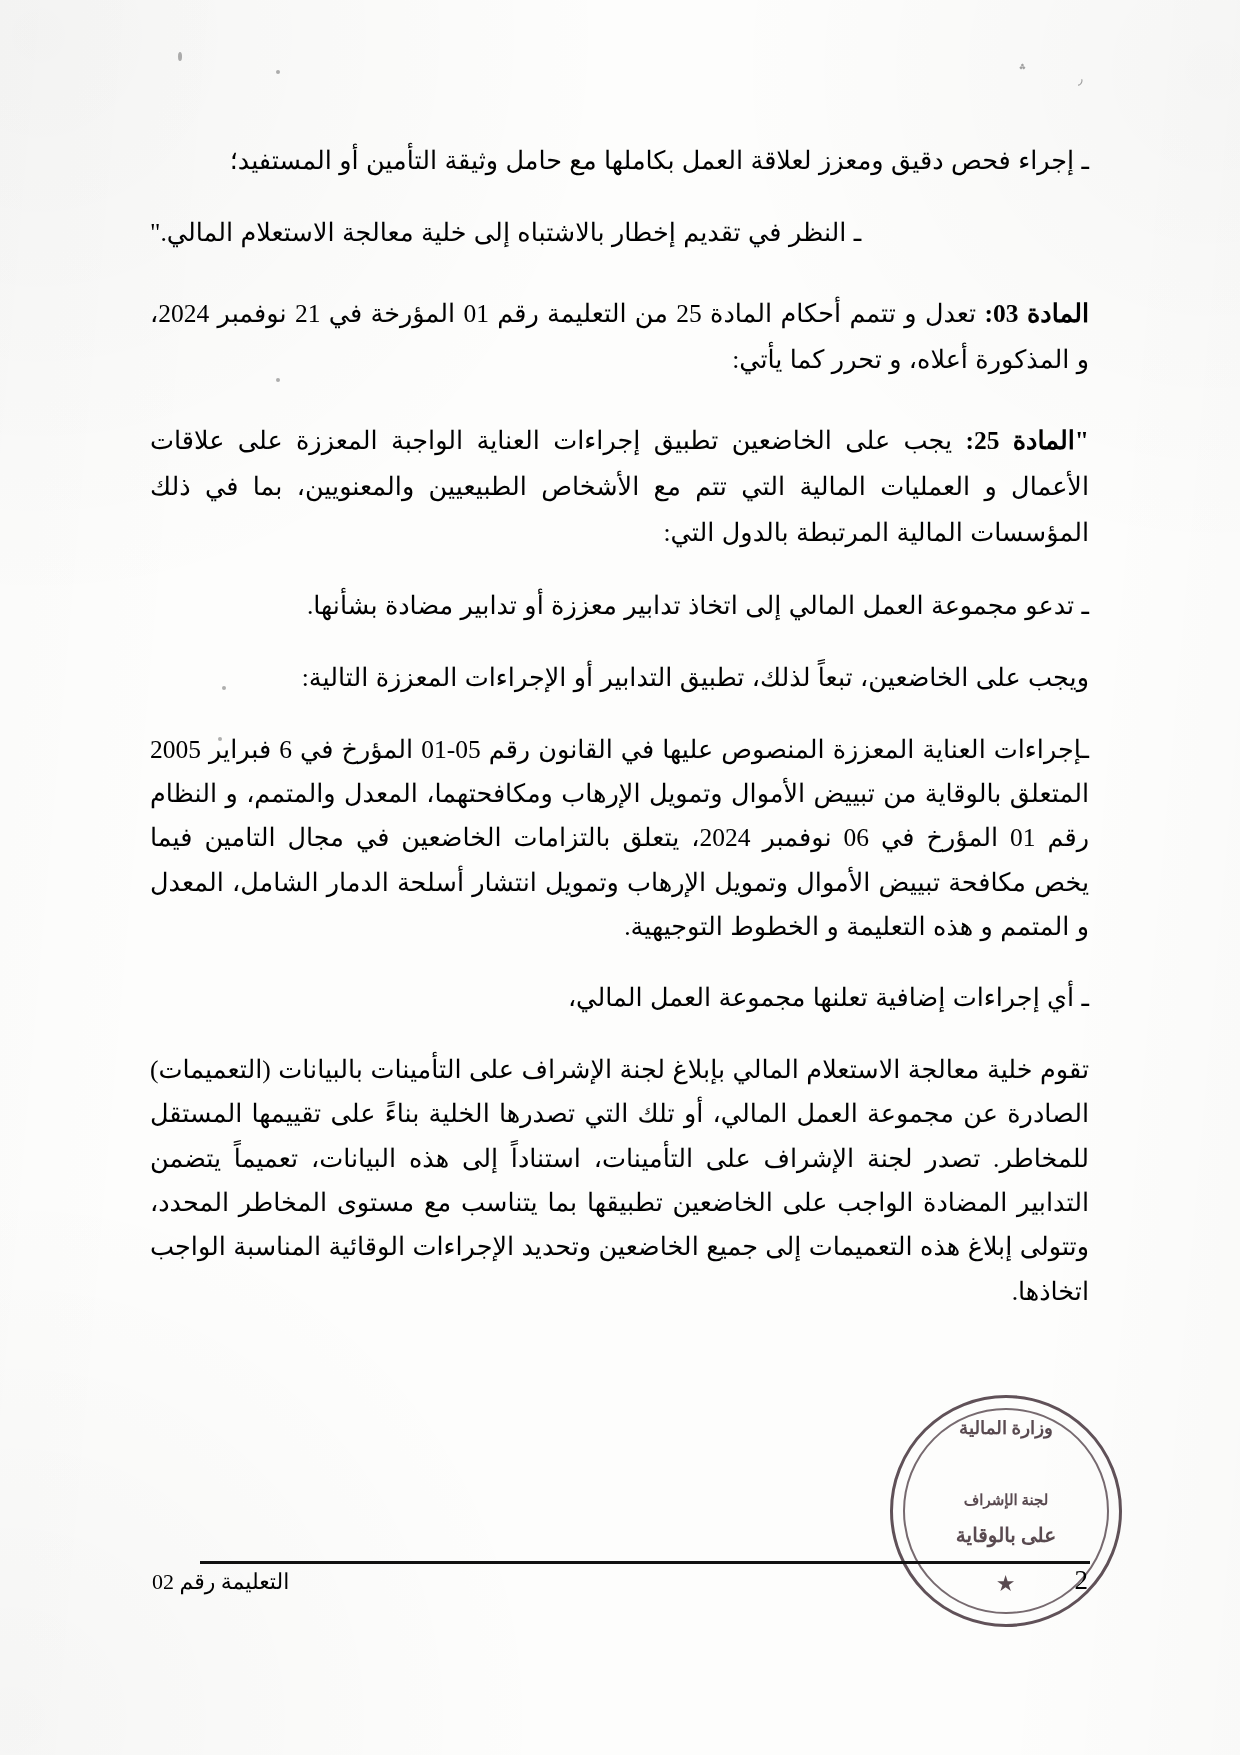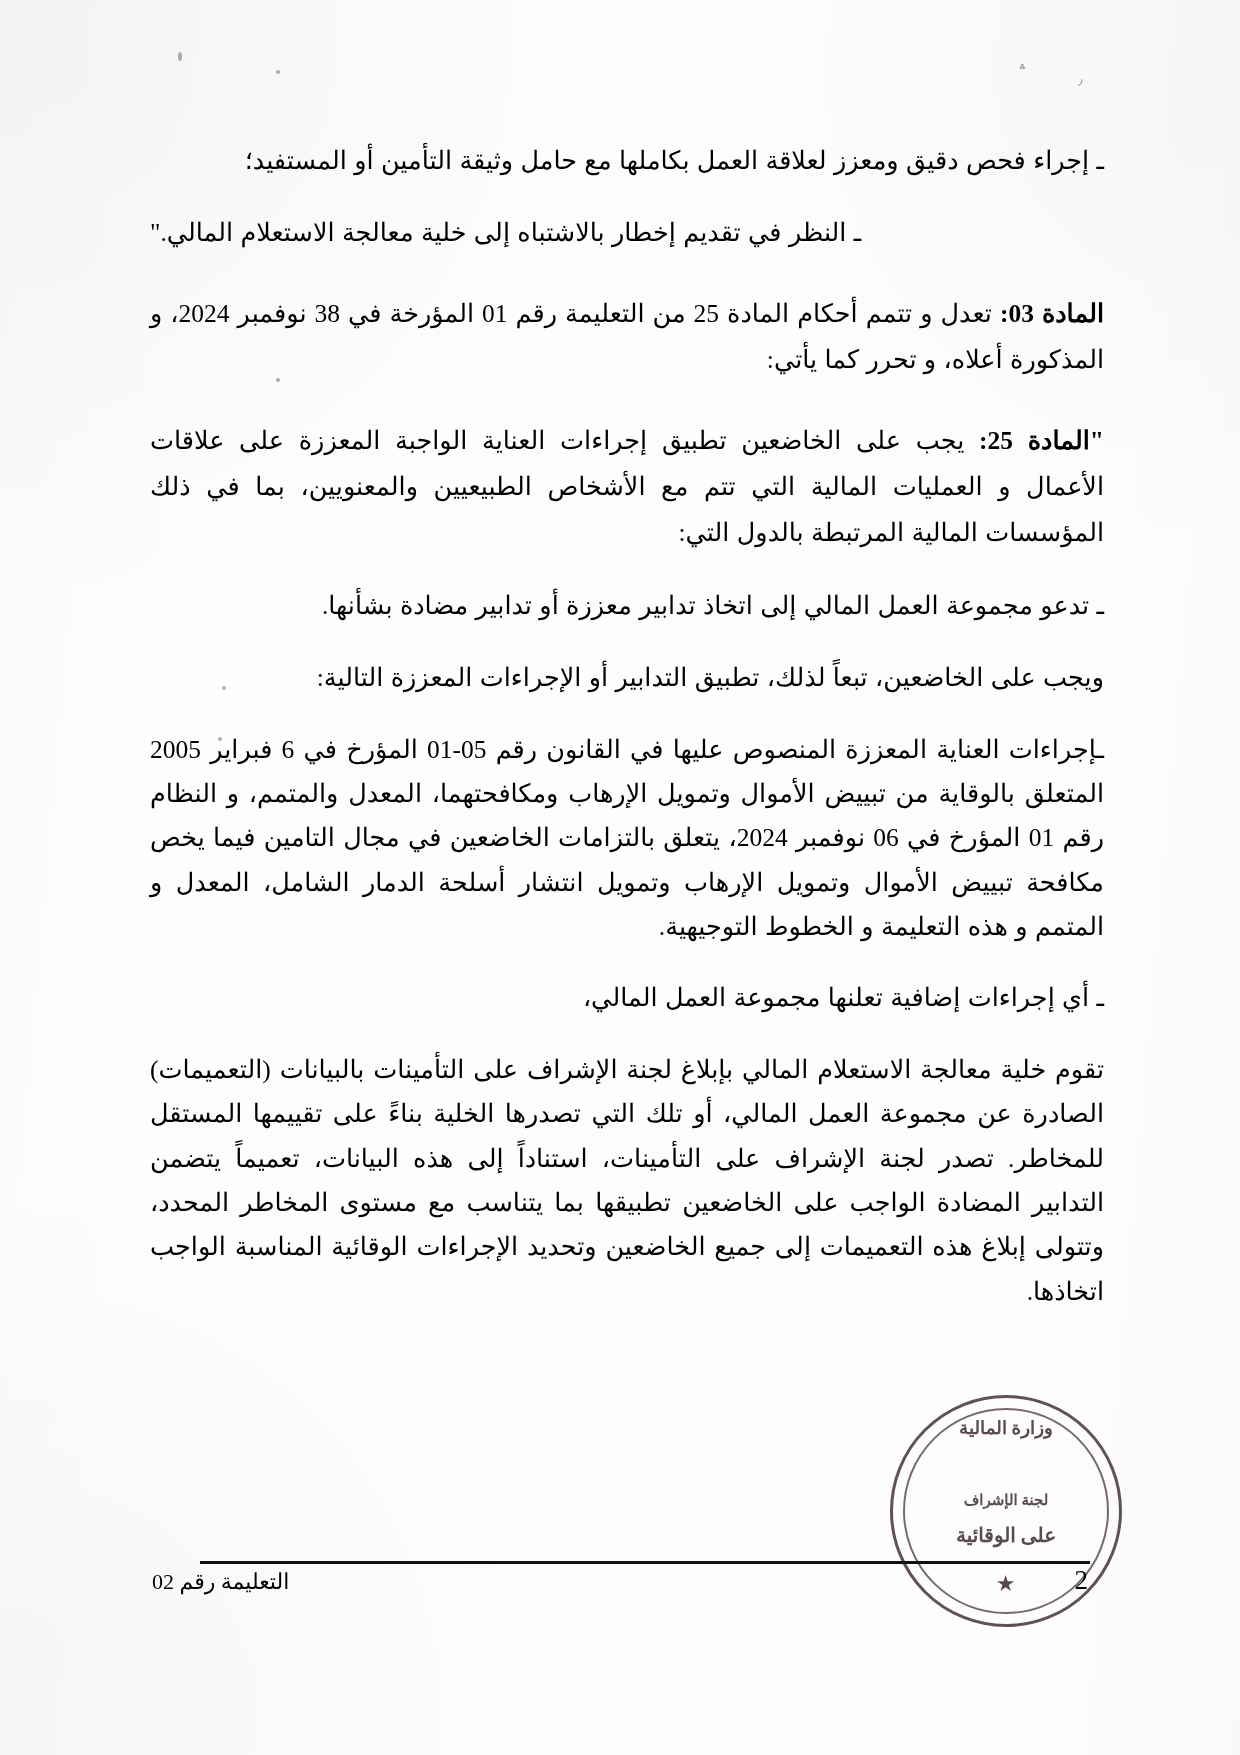--- a/index.html
+++ b/index.html
@@ -34,21 +34,21 @@
   }
   .speck {
     position: absolute;
     background: #6d6d6d;
     border-radius: 50%;
     opacity: .55;
   }
 
   .content {
     position: absolute;
-    right: 136px;
+    right: 151px;
     left: 150px;
     top: 138px;
     direction: rtl;
     text-align: justify;
     text-justify: inter-word;
   }
 
   .para {
     font-size: 25.5px;
     line-height: 1.82;
@@ -160,21 +160,21 @@
   <div class="speck" style="left:222px; top:686px; width:4px; height:4px;"></div>
   <div class="speck" style="left:218px; top:737px; width:4px; height:4px;"></div>
 
   <div class="content">
 
     <p class="para bullet gap-md">ـ إجراء فحص دقيق ومعزز لعلاقة العمل بكاملها مع حامل وثيقة التأمين أو المستفيد؛</p>
 
     <p class="para bullet right gap-lg">ـ النظر في تقديم إخطار بالاشتباه إلى خلية معالجة الاستعلام المالي."</p>
 
     <p class="para justify gap-lg">
-      <span class="b">المادة 03:</span><span> تعدل و تتمم أحكام المادة 25 من التعليمة رقم 01 المؤرخة في 38 نوفمبر 2024،  و المذكورة أعلاه، و تحرر كما يأتي:</span>
+      <span class="b">المادة 03:</span><span> تعدل و تتمم أحكام المادة 25 من التعليمة رقم 01 المؤرخة في 21 نوفمبر 2024،  و المذكورة أعلاه، و تحرر كما يأتي:</span>
     </p>
 
     <p class="para justify gap-md">
       <span class="b">"</span><span class="b">المادة 25:</span><span> يجب على الخاضعين تطبيق إجراءات العناية الواجبة المعززة على علاقات الأعمال و العمليات المالية التي تتم مع الأشخاص الطبيعيين والمعنويين، بما في ذلك المؤسسات المالية المرتبطة بالدول التي:</span>
     </p>
 
     <p class="para bullet gap-md">ـ تدعو مجموعة العمل المالي إلى اتخاذ تدابير معززة أو تدابير مضادة بشأنها.</p>
 
 
     <p class="para gap-md">ويجب على الخاضعين، تبعاً لذلك، تطبيق التدابير أو الإجراءات المعززة التالية:</p>
@@ -186,21 +186,21 @@
 
     <p class="para justify tight">تقوم خلية معالجة الاستعلام المالي بإبلاغ لجنة الإشراف على التأمينات بالبيانات (التعميمات) الصادرة عن مجموعة العمل المالي، أو تلك التي تصدرها الخلية بناءً على تقييمها المستقل للمخاطر. تصدر لجنة الإشراف على التأمينات، استناداً إلى هذه البيانات، تعميماً يتضمن التدابير المضادة الواجب على الخاضعين تطبيقها بما يتناسب مع مستوى المخاطر المحدد، وتتولى إبلاغ هذه التعميمات إلى جميع الخاضعين وتحديد الإجراءات الوقائية المناسبة الواجب اتخاذها.</p>
 
   </div>
 
   <div class="stamp">
     <div class="stamp-ring"></div>
     <div class="stamp-ring inner"></div>
     <div class="stamp-text stamp-top">وزارة المالية</div>
     <div class="stamp-text stamp-mid">لجنة الإشراف</div>
-    <div class="stamp-text stamp-mid2">على الوقائية</div>
+    <div class="stamp-text stamp-mid2">على بالوقاية</div>
     <div class="stamp-text stamp-star">★</div>
   </div>
 
   <div class="footer">
     <div class="footer-rule"></div>
     <div class="footer-label">التعليمة رقم 02</div>
     <div class="page-number">2</div>
   </div>
 
 </div>

